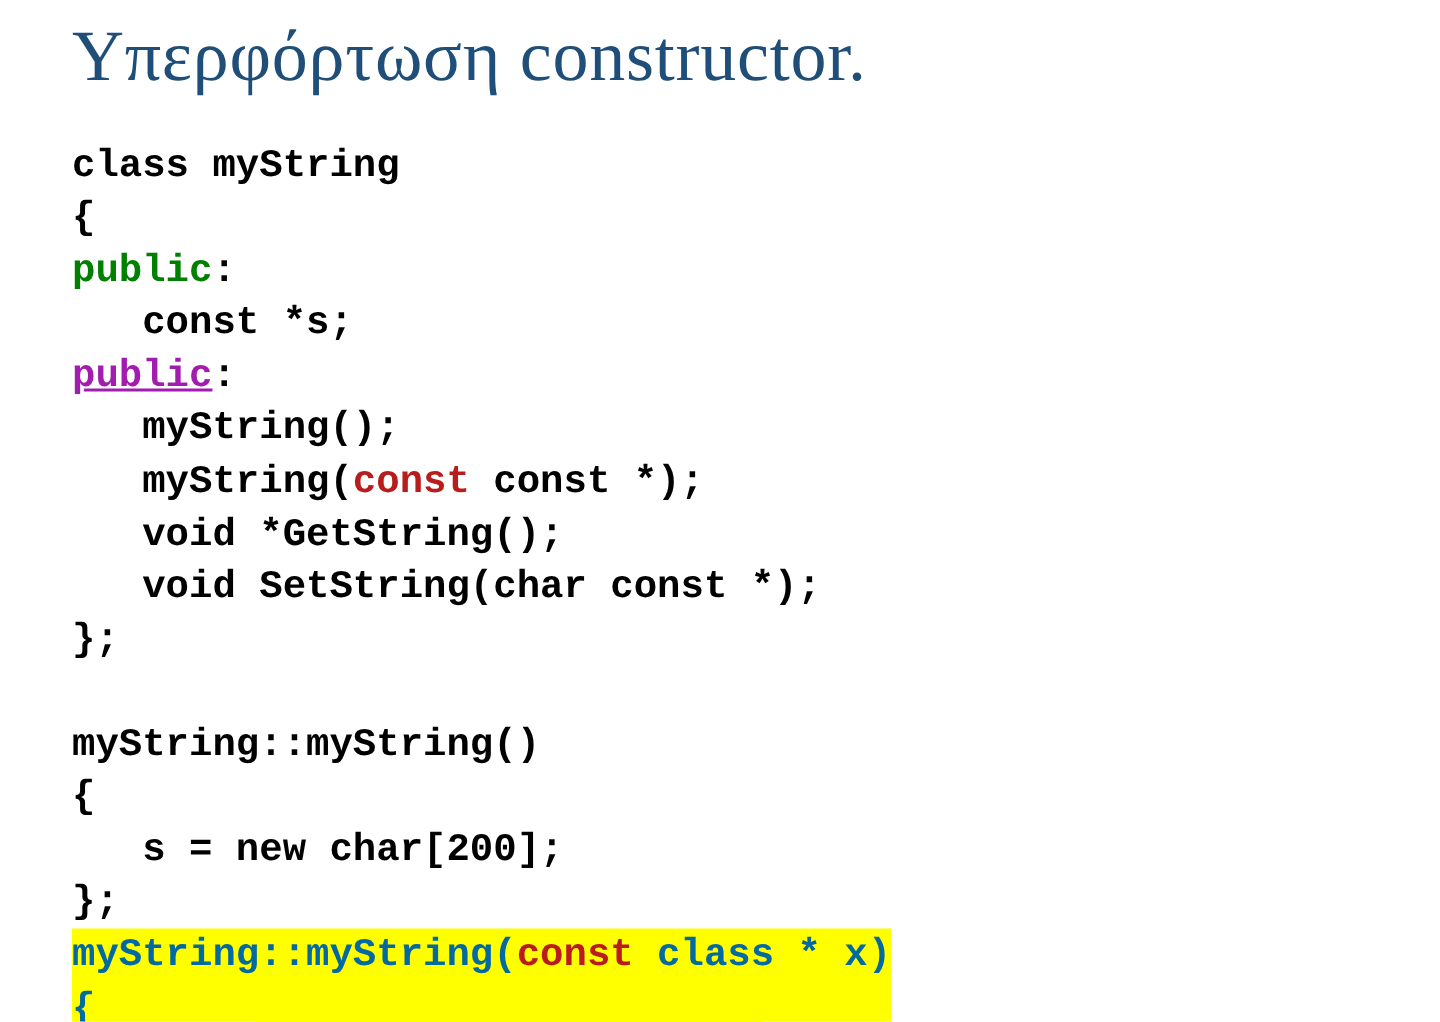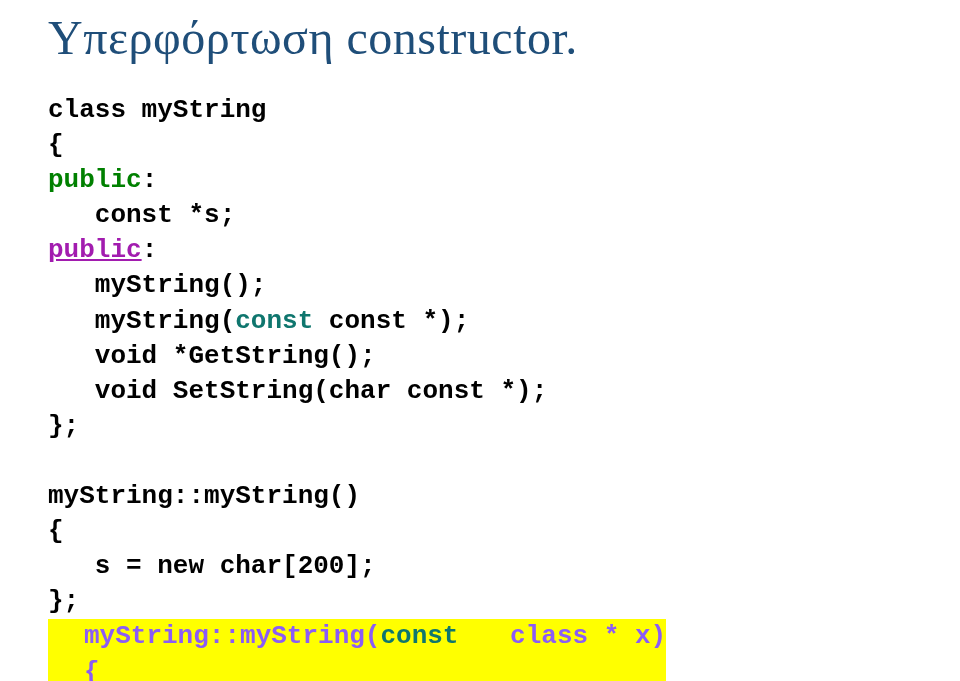--- a/index.html
+++ b/index.html
@@ -25,26 +25,26 @@
   .code {
     font-family: "Courier New", monospace;
     font-size: 26px;
     font-weight: bold;
     line-height: 1.35;
     color: #000;
     white-space: pre;
   }
   .kw-private { color: #008000; }
   .kw-public  { color: #a21caf; text-decoration: underline; }
-  .kw-const   { color: #0f766e; }
+  .kw-const   { color: #b91c1c; }
   .yellowblock {
     background: #ffff00;
     display: inline-block;
   }
-  .yellowblock .c-blue { color: #8b5cf6; margin-left: 36px; }
+  .yellowblock .c-blue { color: #0369a1; }
 </style>
 </head>
 <body>
 
 <div class="slide">
   <h1 class="title">Υπερφόρτωση constructor.</h1>
 
   <div class="code"><span>class myString</span>
 <span>{</span>
 <span class="kw-private">public</span><span>:</span>

